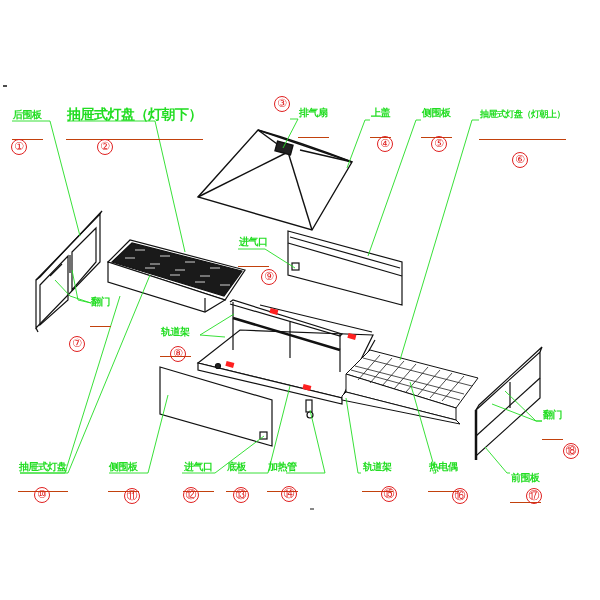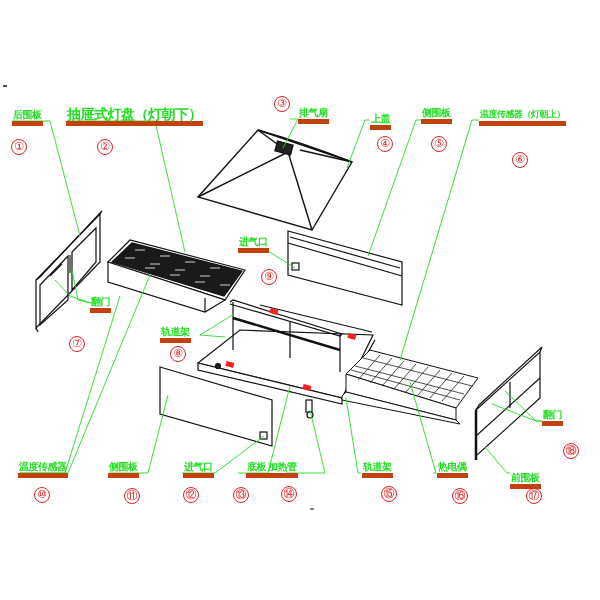--- a/index.html
+++ b/index.html
@@ -1,20 +1,20 @@
 <!DOCTYPE html>
 <html><head>
 <meta charset="utf-8">
 <style>
   html, body { margin: 0; padding: 0; background: #ffffff; }
   body { width: 600px; height: 600px; position: relative; overflow: hidden;
          font-family: "DejaVu Sans", sans-serif; }
   #canvas { position: absolute; left: 0; top: 0; width: 600px; height: 600px; }
   .lbl { position: absolute; color: #22dd22; font-size: 10px; line-height: 11px;
-         white-space: nowrap; border-bottom: 5px solid #c2410c; padding: 0 1px 1px 1px;
+         white-space: nowrap; border-bottom: 1px solid #c2410c; padding: 0 1px 19px 1px;
          font-weight: bold; letter-spacing: -0.5px; }
   .lbl.thin { font-weight: bold; }
   .num { position: absolute; color: #e02020; font-size: 11px; width: 14px; height: 14px;
          border: 1px solid #e02020; border-radius: 50%; text-align: center; line-height: 14px;
          font-family: "DejaVu Sans", sans-serif; }
 </style>
 </head>
 <body>
 
 <div id="canvas">
@@ -149,33 +149,33 @@
     </g>
 
     <line x1="3" y1="86" x2="7" y2="86" stroke="#111" stroke-width="1.5"></line>
     <line x1="310" y1="509" x2="314" y2="509" stroke="#111" stroke-width="1"></line>
   </svg>
 
   
   <span class="lbl" style="left:12px;top:109px">后围板</span>
   <span class="lbl" style="left:66px;top:109px;font-size:14px">抽屉式灯盘（灯朝下）</span>
   <span class="lbl thin" style="left:298px;top:107px">排气扇</span>
-  <span class="lbl thin" style="left:370px;top:113px">上盖</span>
+  <span class="lbl thin" style="left:370px;top:107px">上盖</span>
   <span class="lbl thin" style="left:421px;top:107px">侧围板</span>
-  <span class="lbl" style="left:479px;top:109px;font-size:9px">温度传感器（灯朝上）</span>
+  <span class="lbl" style="left:479px;top:109px;font-size:9px">抽屉式灯盘（灯朝上）</span>
   <span class="lbl" style="left:90px;top:296px">翻门</span>
   <span class="lbl" style="left:160px;top:326px">轨道架</span>
   <span class="lbl" style="left:238px;top:236px">进气口</span>
-  <span class="lbl" style="left:18px;top:461px">温度传感器</span>
+  <span class="lbl" style="left:18px;top:461px">抽屉式灯盘</span>
   <span class="lbl thin" style="left:108px;top:461px">侧围板</span>
   <span class="lbl" style="left:183px;top:461px">进气口</span>
-  <span class="lbl thin" style="left:246px;top:461px">底板</span>
+  <span class="lbl thin" style="left:226px;top:461px">底板</span>
   <span class="lbl thin" style="left:267px;top:461px">加热管</span>
   <span class="lbl thin" style="left:362px;top:461px">轨道架</span>
-  <span class="lbl thin" style="left:437px;top:461px">热电偶</span>
+  <span class="lbl thin" style="left:428px;top:461px">热电偶</span>
   <span class="lbl thin" style="left:510px;top:472px">前围板</span>
   <span class="lbl" style="left:542px;top:409px">翻门</span>
 
   
   <span class="num" style="left:11px;top:139px">①</span>
   <span class="num" style="left:97px;top:139px">②</span>
   <span class="num" style="left:274px;top:96px">③</span>
   <span class="num" style="left:377px;top:136px">④</span>
   <span class="num" style="left:431px;top:136px">⑤</span>
   <span class="num" style="left:512px;top:152px">⑥</span>

